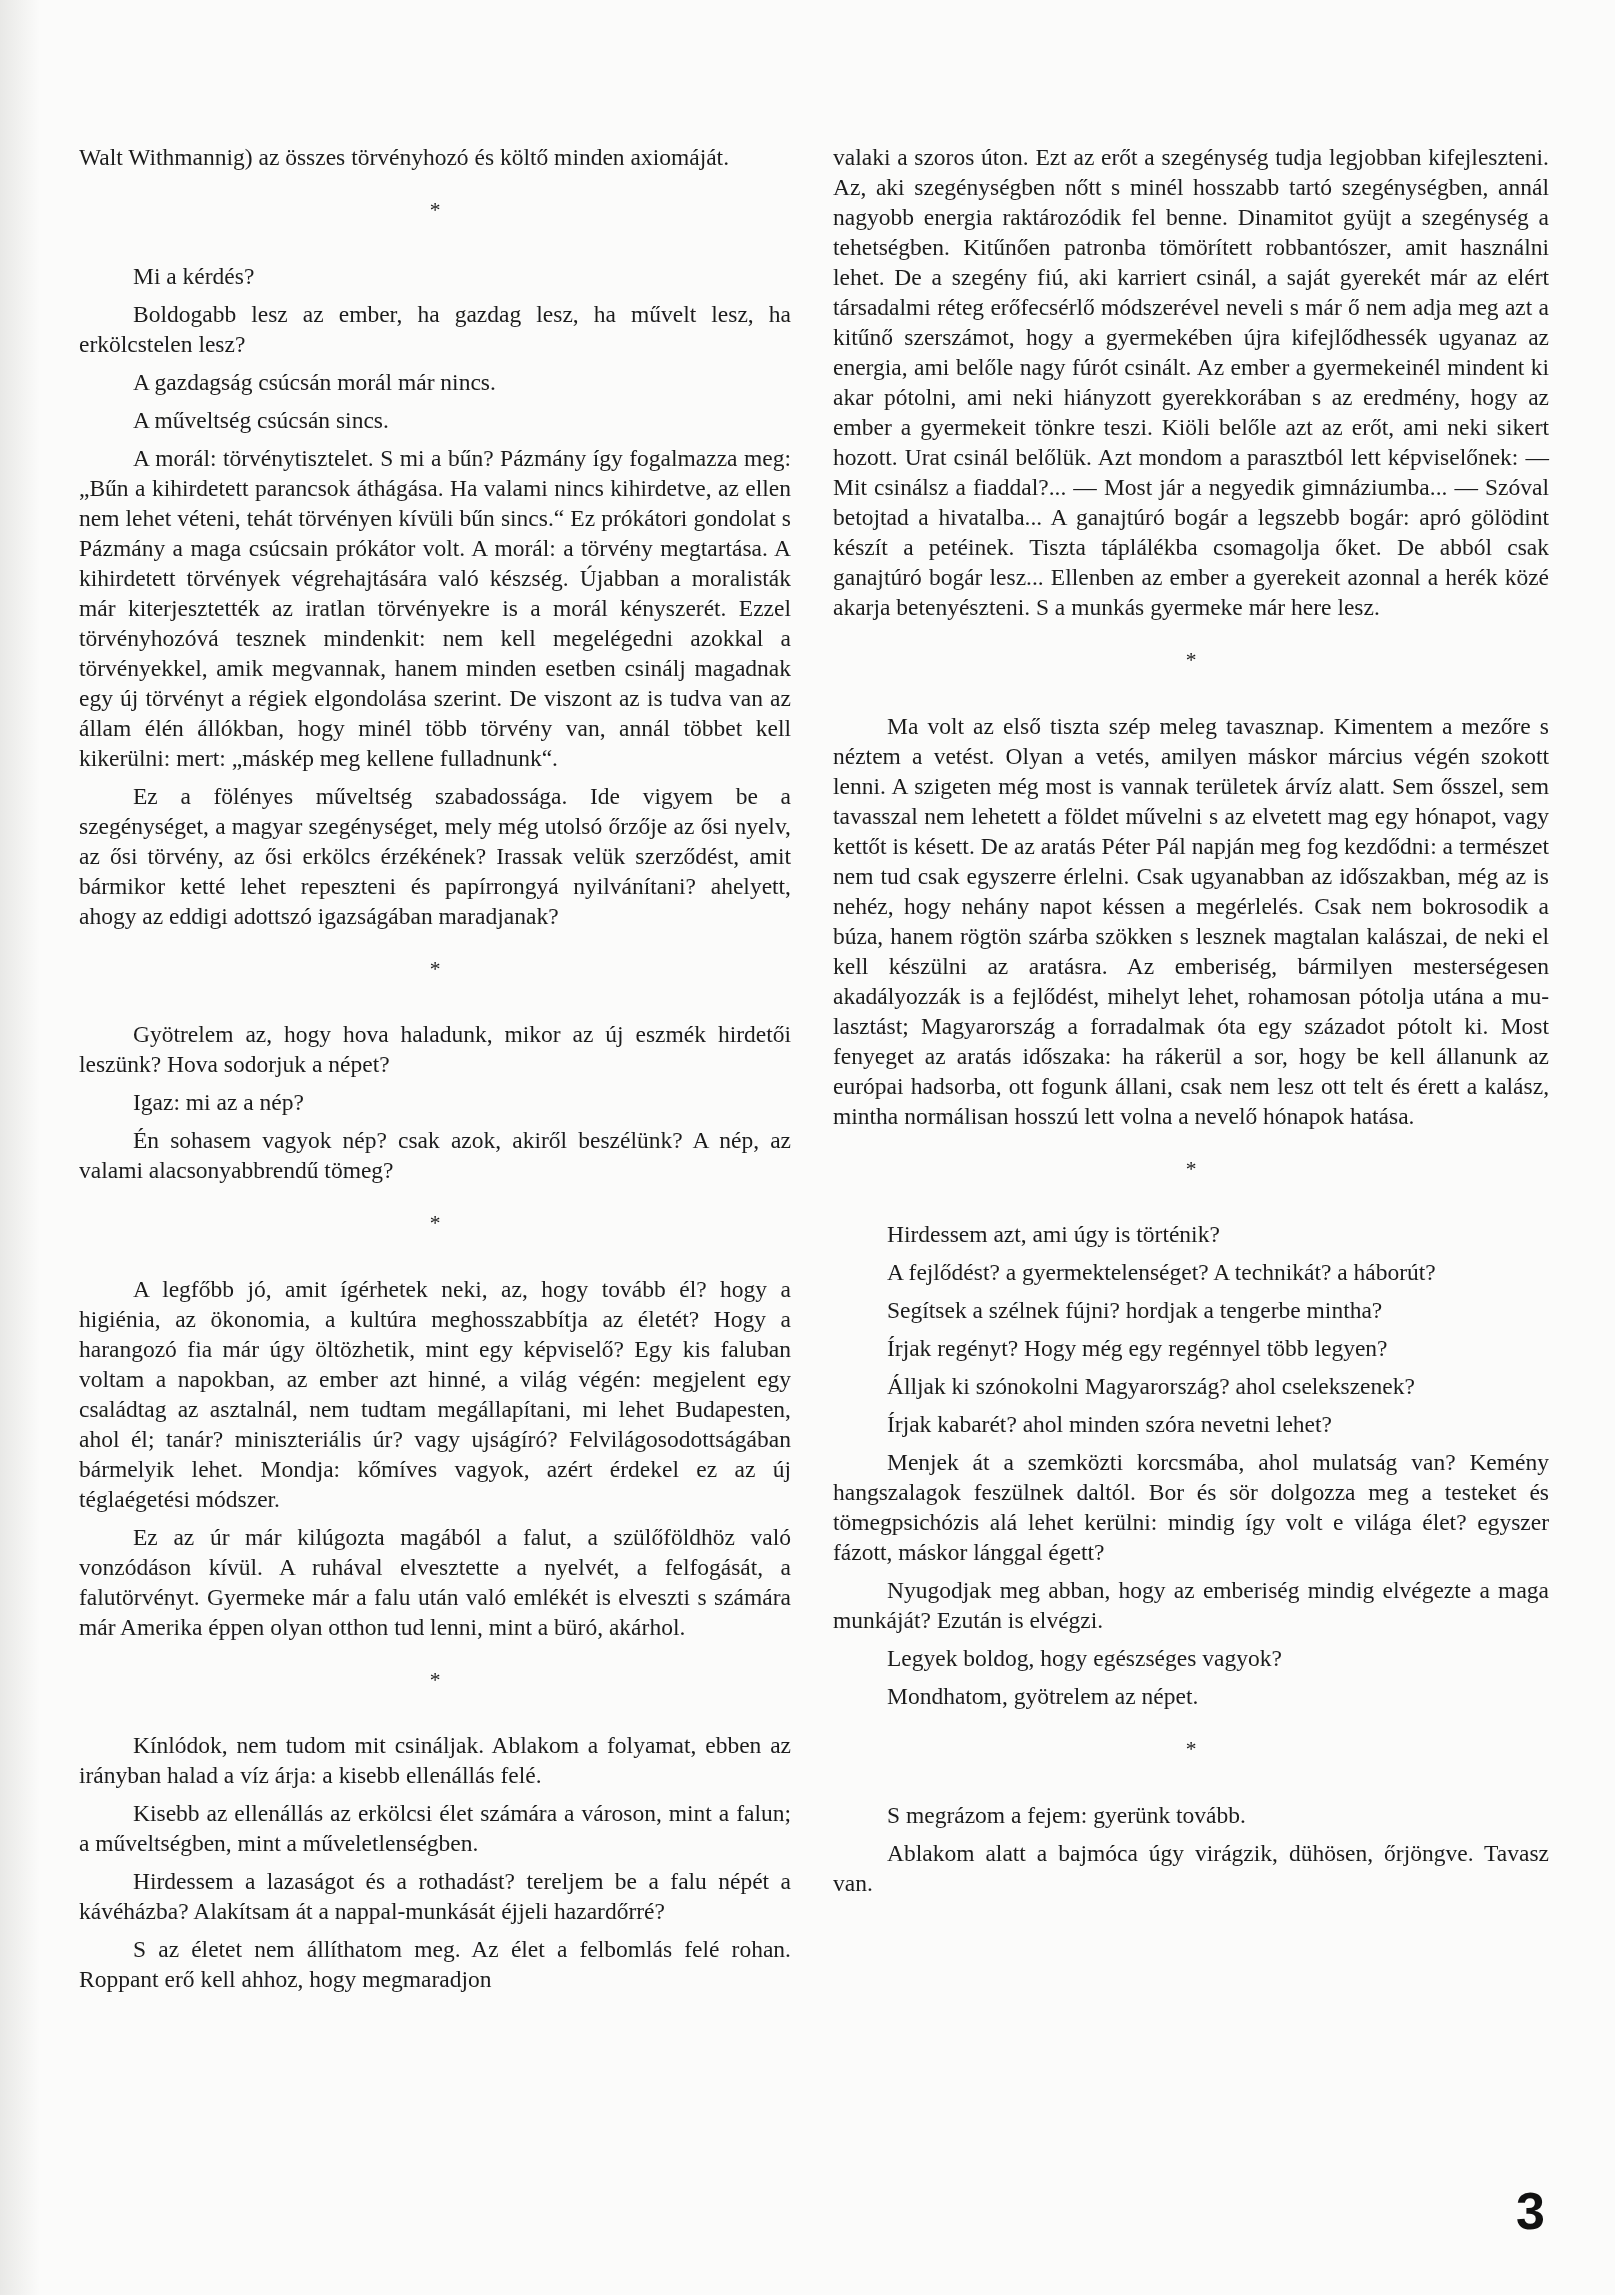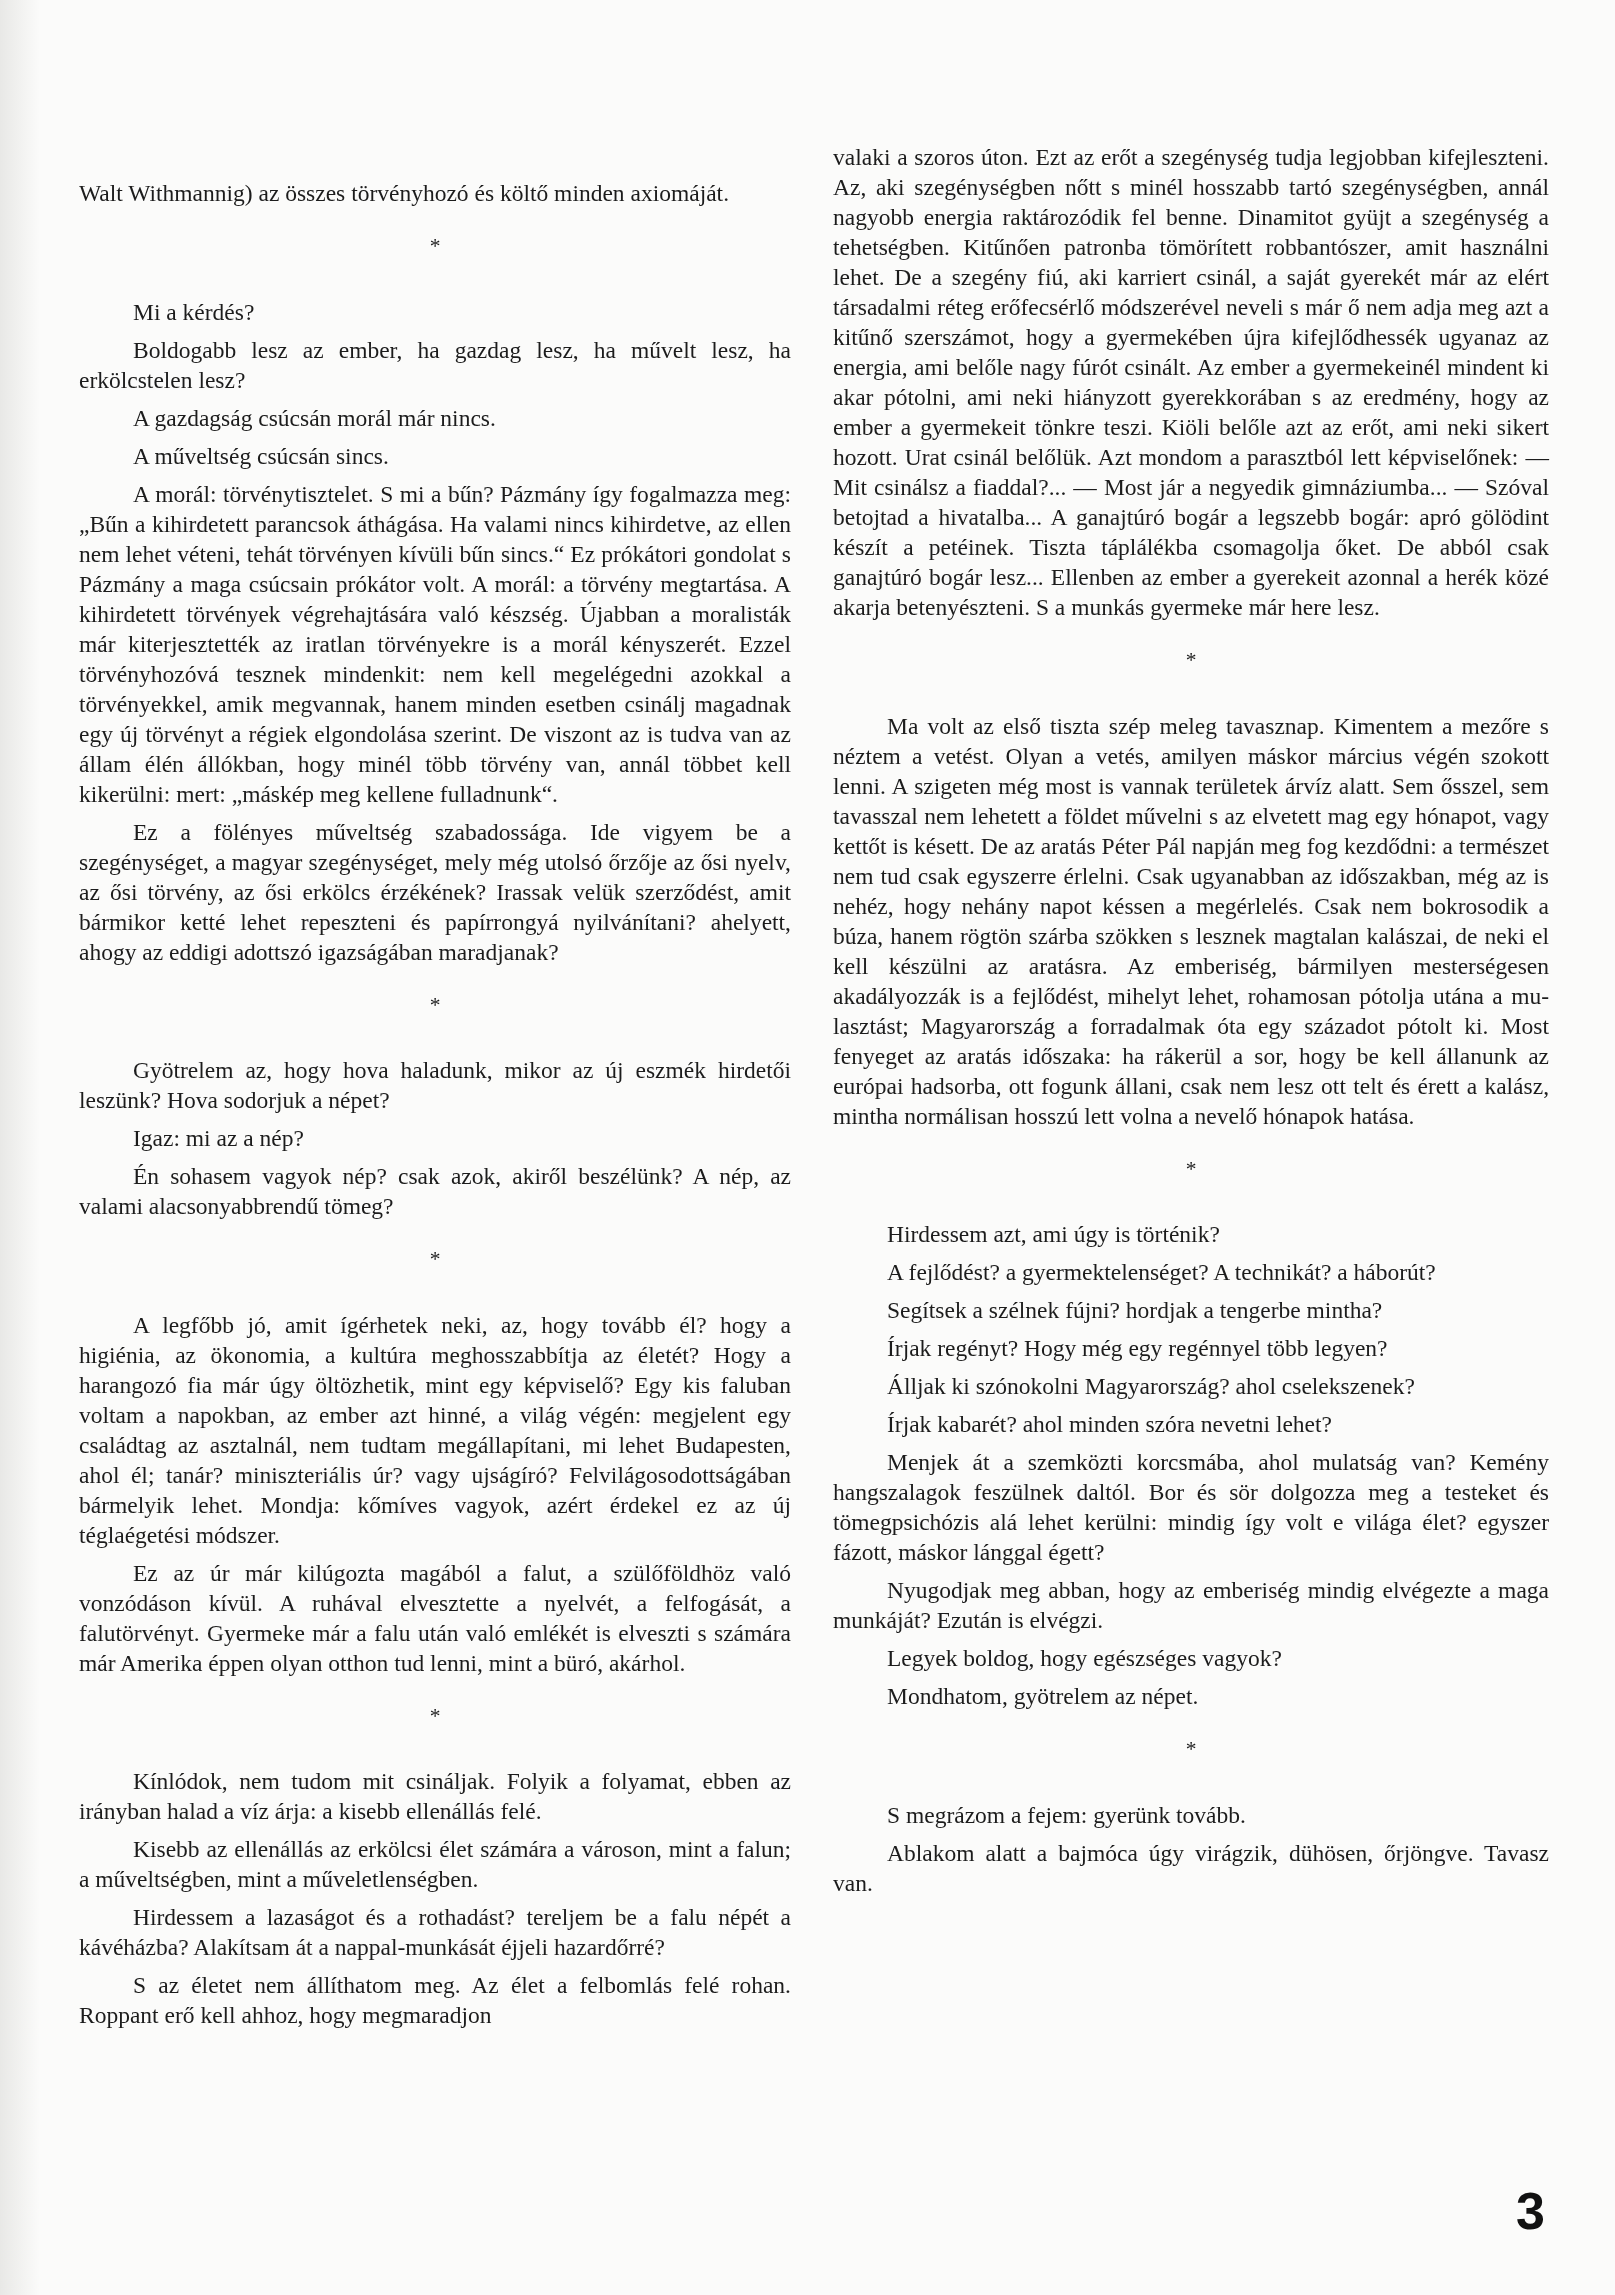--- a/index.html
+++ b/index.html
@@ -13,21 +13,21 @@
   .page-shade {
     position: absolute; left: 0; top: 0; width: 40px; height: 2295px;
     background: linear-gradient(to right, #e8e8e6, rgba(251,251,250,0));
   }
   .column {
     position: absolute; top: 142px;
     font-size: 23.5px; line-height: 30px;
     text-align: justify; hyphens: manual;
     font-stretch: condensed;
   }
-  .col-left { left: 79px; width: 712px; margin-top: 36px; }
+  .col-left { left: 79px; width: 712px; }
   .col-right { left: 833px; width: 716px; }
   .para { margin: 0 0 8px 0; text-indent: 54px; }
   .para.noindent { text-indent: 0; }
   .sep { text-align: center; font-size: 21.5px; line-height: 29.5px; margin: 24px 0 35px 0; }
   .page-number {
     position: absolute; left: 1516px; top: 2184px;
     font-family: "Liberation Sans", "DejaVu Sans", sans-serif;
     font-weight: bold; font-size: 52px; line-height: 54px; color: #111;
   }
 </style>
@@ -46,21 +46,21 @@
     <p class="para">A morál: törvénytisztelet. S mi a bűn? Pázmány így fogalmazza meg: „Bűn a kihirdetett parancsok áthágása. Ha valami nincs kihirdetve, az ellen nem lehet véteni, tehát törvényen kívüli bűn sincs.“ Ez prókátori gondolat s Pázmány a maga csúcsain prókátor volt. A morál: a tör­vény megtartása. A kihirdetett törvények végrehajtására való készség. Újabban a moralisták már kiterjesztették az iratlan törvényekre is a morál kényszerét. Ezzel törvény­hozóvá tesznek mindenkit: nem kell megelégedni azokkal a törvényekkel, amik megvannak, hanem minden esetben csinálj magadnak egy új törvényt a régiek elgondolása szerint. De viszont az is tudva van az állam élén állókban, hogy minél több törvény van, annál többet kell kikerülni: mert: „máskép meg kellene fulladnunk“.</p>
     <p class="para">Ez a fölényes műveltség szabadossága. Ide vigyem be a szegénységet, a magyar szegénységet, mely még utolsó őrzője az ősi nyelv, az ősi törvény, az ősi erkölcs érzéké­nek? Irassak velük szerződést, amit bármikor ketté lehet repeszteni és papírrongyá nyilvánítani? ahelyett, ahogy az eddigi adottszó igazságában maradjanak?</p>
     <div class="sep">*</div>
     <p class="para">Gyötrelem az, hogy hova haladunk, mikor az új esz­mék hirdetői leszünk? Hova sodorjuk a népet?</p>
     <p class="para">Igaz: mi az a nép?</p>
     <p class="para">Én sohasem vagyok nép? csak azok, akiről beszé­lünk? A nép, az valami alacsonyabbrendű tömeg?</p>
     <div class="sep">*</div>
     <p class="para">A legfőbb jó, amit ígérhetek neki, az, hogy tovább él? hogy a higiénia, az ökonomia, a kultúra meghosszab­bítja az életét? Hogy a harangozó fia már úgy öltözhetik, mint egy képviselő? Egy kis faluban voltam a napokban, az ember azt hinné, a világ végén: megjelent egy családtag az asztalnál, nem tudtam megállapítani, mi lehet Buda­pesten, ahol él; tanár? miniszteriális úr? vagy ujságíró? Felvilágosodottságában bármelyik lehet. Mondja: kőmíves vagyok, azért érdekel ez az új téglaégetési módszer.</p>
     <p class="para">Ez az úr már kilúgozta magából a falut, a szülőföld­höz való vonzódáson kívül. A ruhával elvesztette a nyel­vét, a felfogását, a falutörvényt. Gyermeke már a falu után való emlékét is elveszti s számára már Amerika éppen olyan otthon tud lenni, mint a büró, akárhol.</p>
     <div class="sep">*</div>
-    <p class="para">Kínlódok, nem tudom mit csináljak. Folyik a folya­mat, ebben az irányban halad a víz árja: a kisebb ellen­állás felé.</p>
+    <p class="para">Kínlódok, nem tudom mit csináljak. Ablakom a folya­mat, ebben az irányban halad a víz árja: a kisebb ellen­állás felé.</p>
     <p class="para">Kisebb az ellenállás az erkölcsi élet számára a váro­son, mint a falun; a műveltségben, mint a műveletlen­ségben.</p>
     <p class="para">Hirdessem a lazaságot és a rothadást? tereljem be a falu népét a kávéházba? Alakítsam át a nappal-munkását éjjeli hazardőrré?</p>
     <p class="para">S az életet nem állíthatom meg. Az élet a felbomlás felé rohan. Roppant erő kell ahhoz, hogy megmaradjon</p>
   </div>
 <div class="column col-right" id="col-right">
     <p class="para noindent">valaki a szoros úton. Ezt az erőt a szegénység tudja leg­jobban kifejleszteni. Az, aki szegénységben nőtt s minél hosszabb tartó szegénységben, annál nagyobb energia rak­tározódik fel benne. Dinamitot gyüjt a szegénység a tehet­ségben. Kitűnően patronba tömörített robbantószer, amit használni lehet. De a szegény fiú, aki karriert csinál, a saját gyerekét már az elért társadalmi réteg erőfecsérlő módszerével neveli s már ő nem adja meg azt a kitűnő szerszámot, hogy a gyermekében újra kifejlődhessék ugyanaz az energia, ami belőle nagy fúrót csinált. Az em­ber a gyermekeinél mindent ki akar pótolni, ami neki hiányzott gyerekkorában s az eredmény, hogy az ember a gyermekeit tönkre teszi. Kiöli belőle azt az erőt, ami neki sikert hozott. Urat csinál belőlük. Azt mondom a pa­rasztból lett képviselőnek: — Mit csinálsz a fiaddal?... — Most jár a negyedik gimnáziumba... — Szóval betojtad a hivatalba... A ganajtúró bogár a legszebb bogár: apró gölödint készít a petéinek. Tiszta táplálékba csomagolja őket. De abból csak ganajtúró bogár lesz... Ellenben az ember a gyerekeit azonnal a herék közé akarja betenyész­teni. S a munkás gyermeke már here lesz.</p>
     <div class="sep">*</div>
     <p class="para">Ma volt az első tiszta szép meleg tavasznap. Kimen­tem a mezőre s néztem a vetést. Olyan a vetés, amilyen máskor március végén szokott lenni. A szigeten még most is vannak területek árvíz alatt. Sem ősszel, sem tavasszal nem lehetett a földet művelni s az elvetett mag egy hó­napot, vagy kettőt is késett. De az aratás Péter Pál napján meg fog kezdődni: a természet nem tud csak egyszerre érlelni. Csak ugyanabban az időszakban, még az is nehéz, hogy nehány napot késsen a megérlelés. Csak nem bokro­sodik a búza, hanem rögtön szárba szökken s lesznek magtalan kalászai, de neki el kell készülni az aratásra. Az emberiség, bármilyen mesterségesen akadályozzák is a fejlődést, mihelyt lehet, rohamosan pótolja utána a mu­lasztást; Magyarország a forradalmak óta egy századot pótolt ki. Most fenyeget az aratás időszaka: ha rákerül a sor, hogy be kell állanunk az európai hadsorba, ott fo­gunk állani, csak nem lesz ott telt és érett a kalász, mintha normálisan hosszú lett volna a nevelő hónapok hatása.</p>
     <div class="sep">*</div>
     <p class="para">Hirdessem azt, ami úgy is történik?</p>

